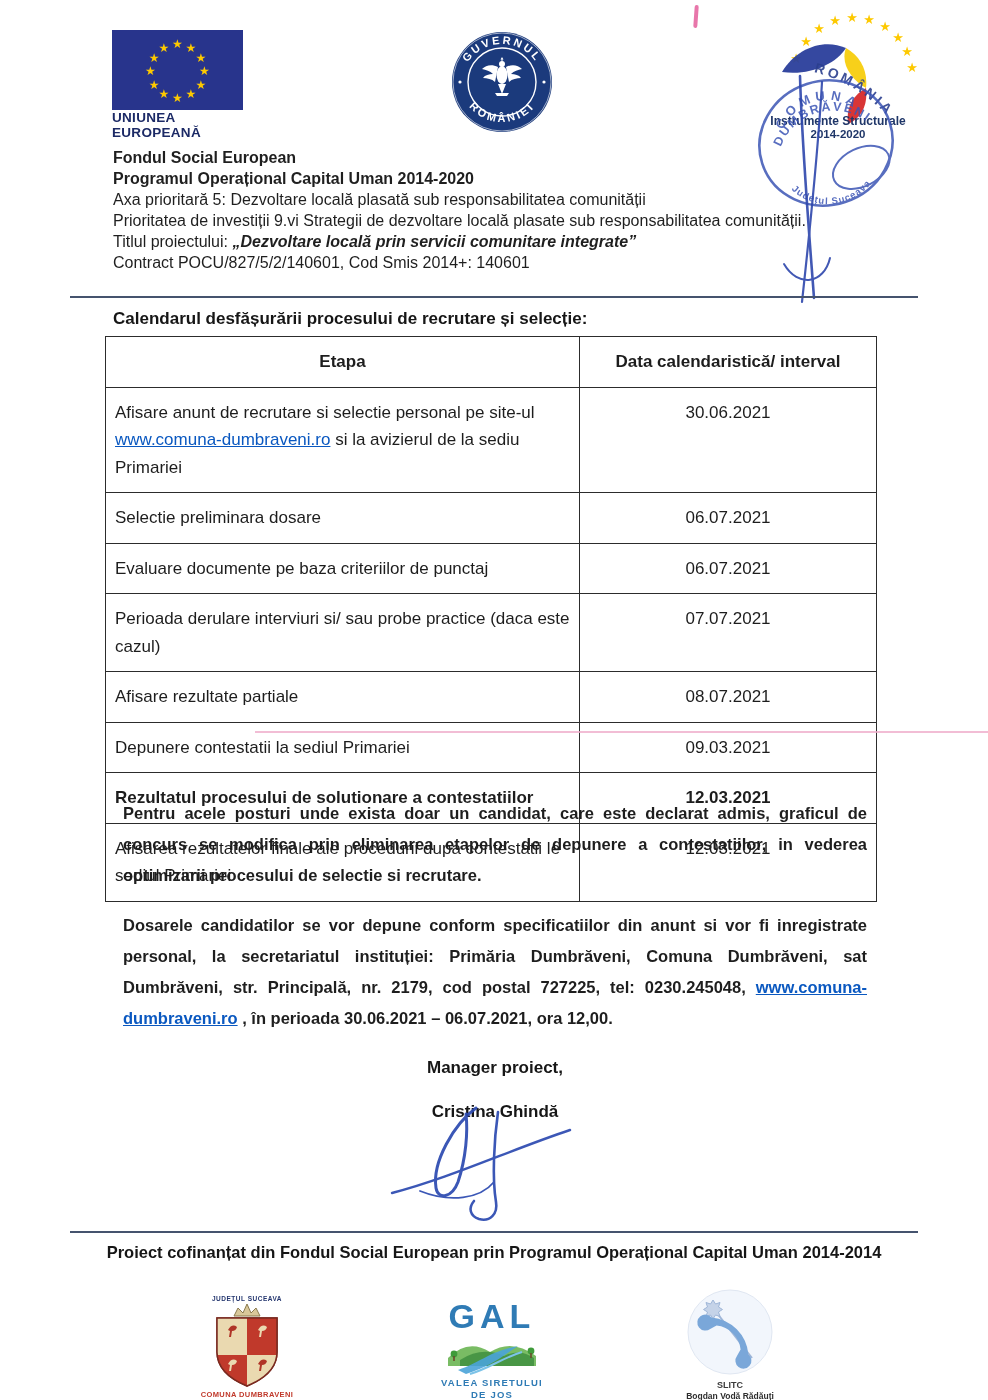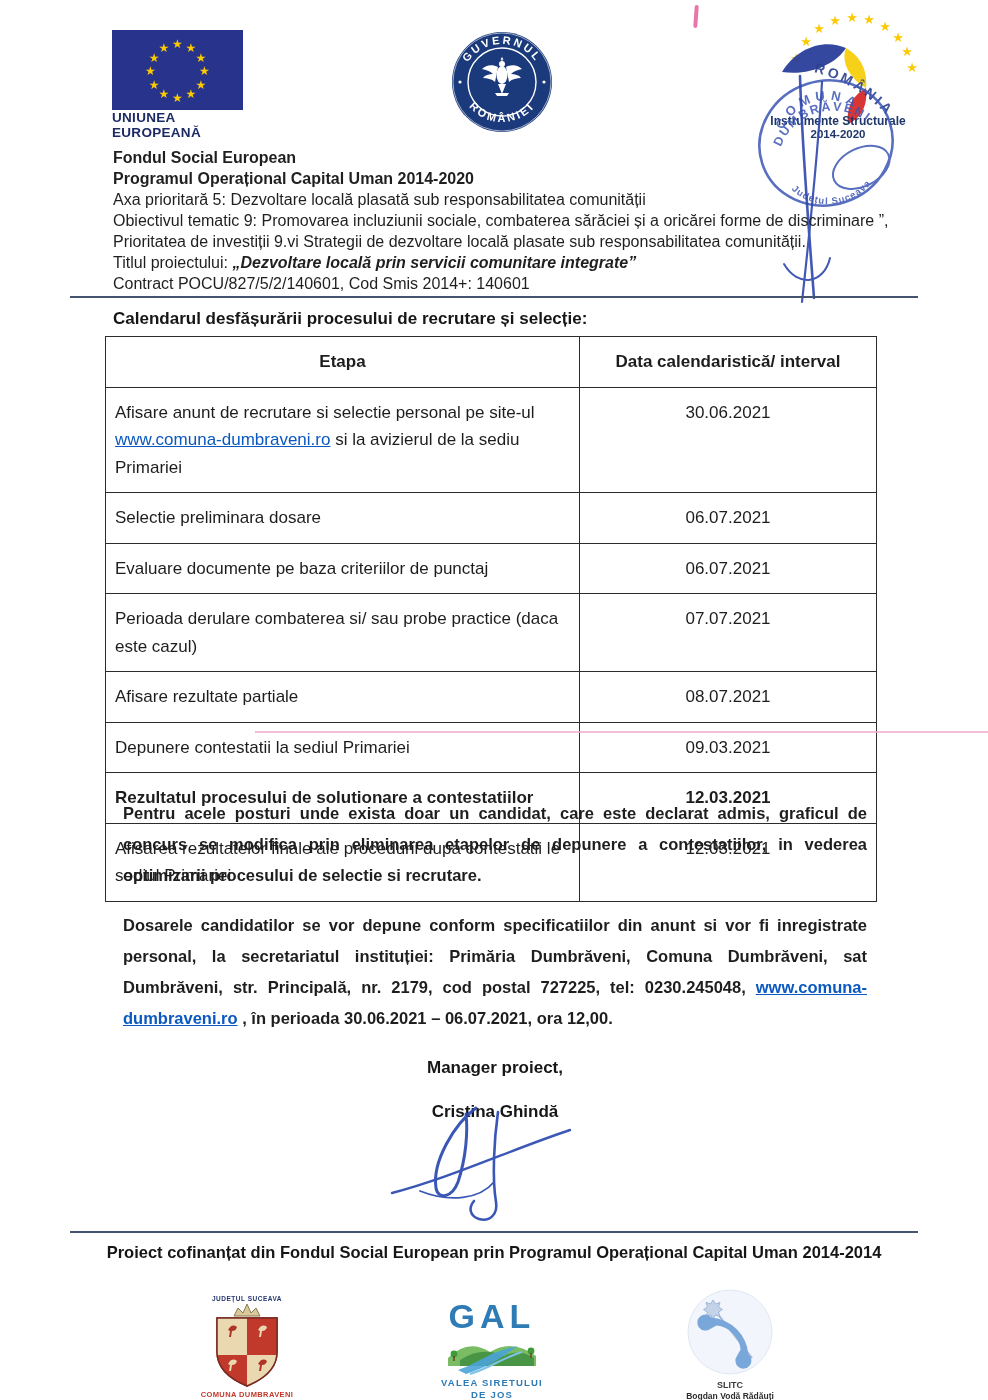--- a/index.html
+++ b/index.html
@@ -152,21 +152,20 @@
       <path d="M62,70 C64,140 70,212 76,292" stroke-width="2.6"></path>
       <path d="M84,76 C80,150 72,222 64,296" stroke-width="2.2"></path>
       <path d="M46,258 C60,282 86,278 92,252" stroke-width="2"></path>
     </g>
   </svg>
 
   <div class="hdr-text">
     <div class="b">Fondul Social European</div>
     <div class="b">Programul Operațional Capital Uman 2014-2020</div>
     <div>Axa prioritară 5: Dezvoltare locală plasată sub responsabilitatea comunității</div>
-    <div>Obiectivul tematic 9: Promovarea incluziunii sociale, combaterea sărăciei și a oricărei forme de discriminare ”,</div>
     <div>Prioritatea de investiții 9.vi Strategii de dezvoltare locală plasate sub responsabilitatea comunității.</div>
     <div><span>Titlul proiectului: </span><span class="proj-title">„Dezvoltare locală prin servicii comunitare integrate”</span></div>
     <div>Contract POCU/827/5/2/140601, Cod Smis 2014+: 140601</div>
   </div>
 
   <div class="rule rule-top"></div>
 
   <div class="cal-title">Calendarul desfășurării procesului de recrutare și selecție:</div>
 
   <table class="cal-table">
@@ -181,21 +180,21 @@
     </tr>
     <tr style="height:28px;">
       <td>Selectie preliminara dosare</td>
       <td class="cell-date">06.07.2021</td>
     </tr>
     <tr style="height:28px;">
       <td>Evaluare documente pe baza criteriilor de punctaj</td>
       <td class="cell-date">06.07.2021</td>
     </tr>
     <tr style="height:57px;">
-      <td>Perioada derulare combaterea si/ sau probe practice (daca este cazul)</td>
+      <td>Perioada derulare interviuri si/ sau probe practice (daca este cazul)</td>
       <td class="cell-date">07.07.2021</td>
     </tr>
     <tr style="height:28px;">
       <td>Afisare rezultate partiale</td>
       <td class="cell-date">08.07.2021</td>
     </tr>
     <tr style="height:29px;">
       <td>Depunere contestatii la sediul Primariei</td>
       <td class="cell-date">09.03.2021</td>
     </tr>

